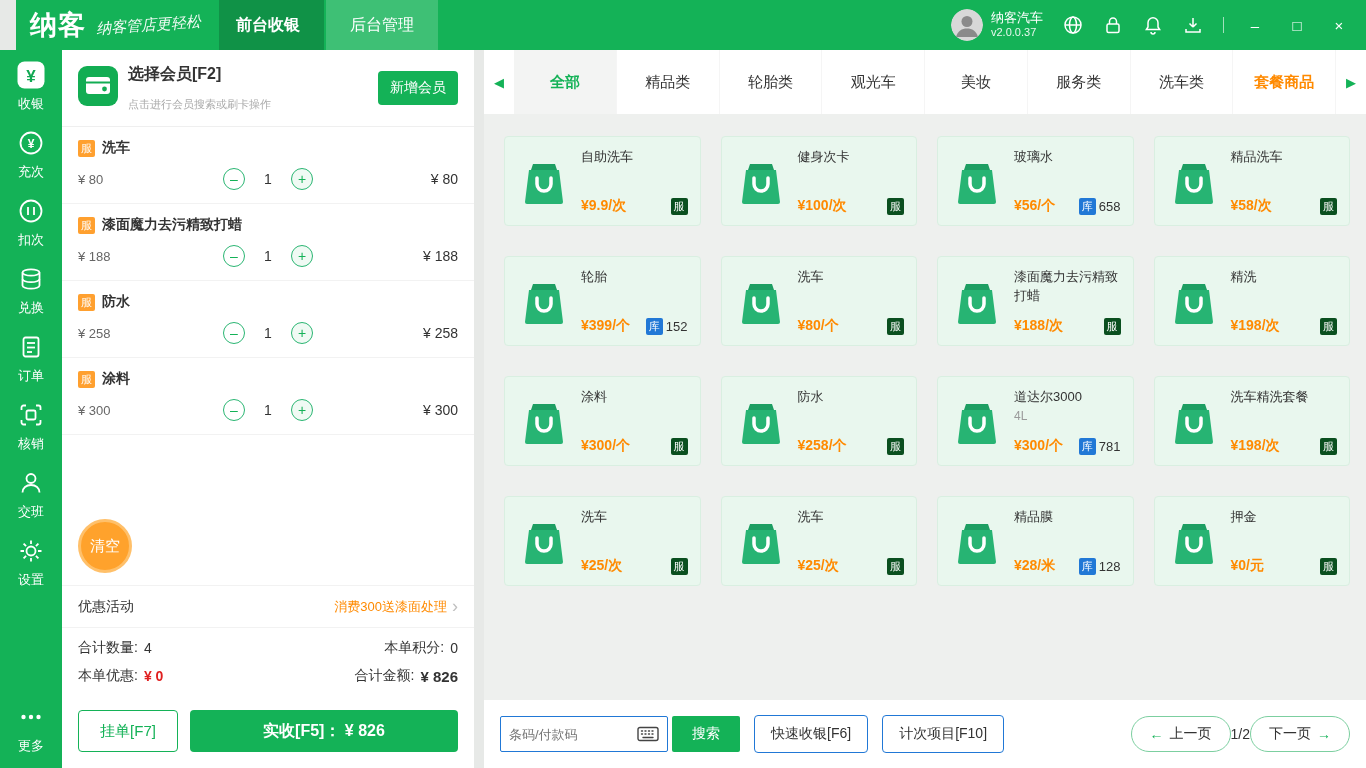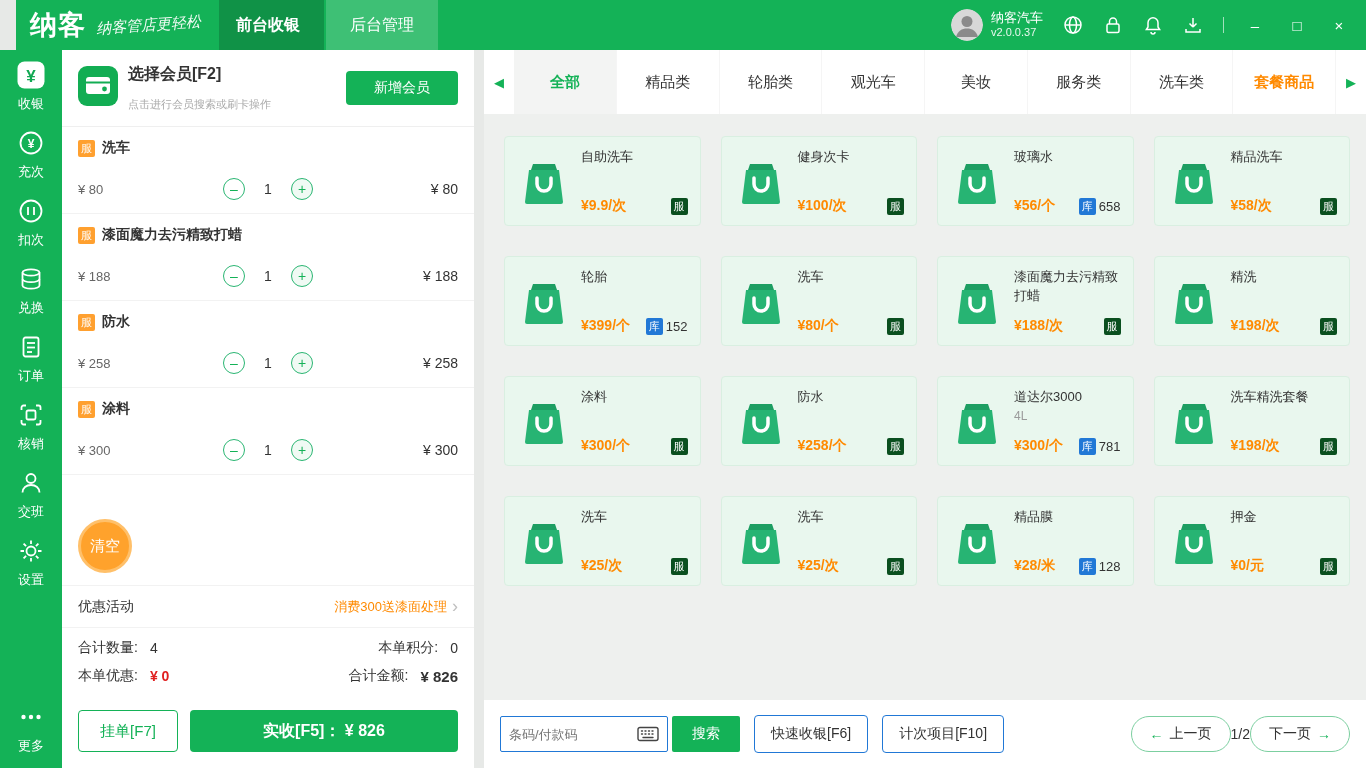--- a/index.html
+++ b/index.html
@@ -29,44 +29,44 @@
   .sb-item { height:68px; display:flex; flex-direction:column; align-items:center; justify-content:center; gap:5px; color:#fff; font-size:13px; cursor:pointer; flex:0 0 auto; }
   .sb-item.more { margin-top:auto; margin-bottom:6px; }
   .sb-icon { height:30px; display:flex; align-items:center; justify-content:center; }
 
   
   .cart { position:absolute; top:50px; left:62px; width:412px; bottom:0; background:#fff; display:flex; flex-direction:column; z-index:3; }
   .member { display:flex; align-items:center; gap:10px; padding:14px 16px; border-bottom:1px solid #efefef; cursor:pointer; flex:0 0 auto; }
   .member-texts { flex:1; }
   .member-title { font-size:16px; font-weight:bold; color:#333; }
   .member-sub { font-size:11px; color:#aaa; margin-top:12px; }
-  .add-member { background:#14b257; color:#fff; border:none; border-radius:4px; height:34px; padding:0 28px; font-size:14px; cursor:pointer; font-family:inherit; }
+  .add-member { background:#14b257; color:#fff; border:none; border-radius:4px; height:34px; padding:0 12px; font-size:14px; cursor:pointer; font-family:inherit; }
   .cart-middle { flex:1; display:flex; flex-direction:column; overflow:hidden; }
   .cart-item { padding:12px 16px 13px; border-bottom:1px solid #f2f2f2; }
   .ci-line1 { display:flex; align-items:center; gap:7px; }
   .cbadge { width:17px; height:17px; background:#ffa02f; color:#fff; font-size:11px; border-radius:2px; display:flex; align-items:center; justify-content:center; flex:0 0 auto; }
   .cname { font-size:14px; font-weight:bold; color:#333; }
-  .ci-line2 { display:flex; align-items:center; margin-top:21px;justify-content:space-between; }
+  .ci-line2 { display:flex; align-items:center; margin-top:11px;justify-content:space-between; }
   .cprice { flex:1; font-size:13px; color:#666; }
   .qty-btn { width:22px; height:22px; border-radius:50%; border:1px solid #2bb673; background:#fff; color:#14b257; font-size:14px; display:flex; align-items:center; justify-content:center; cursor:pointer; line-height:1; font-family:inherit; }
   .qty-btn.minus::before { content:"–"; }
   .qty-btn.plus::before { content:"+"; }
   .qty-btn.plus { background:#f0faf4; }
   .qty { width:46px; text-align:center; font-size:14px; color:#333; }
   .ctotal { flex:1; text-align:right; font-size:14px; color:#333; }
   .clear-wrap { margin-top:auto; padding:10px 16px 12px; }
   .clear-btn { width:54px; height:54px; border-radius:50%; background:#ffa22c; border:3px solid #ffc06a; color:#fff; font-size:15px; cursor:pointer; font-family:inherit; }
   .promo { display:flex; align-items:center; padding:0 16px; height:42px; border-top:1px solid #f2f2f2; cursor:pointer; flex:0 0 auto; }
   .promo-label { font-size:14px; color:#333; flex:1; }
   .promo-value { font-size:13px; color:#ff8a00; }
   .promo-chevron { color:#c0c0c0; font-size:18px; margin-left:5px; }
   .promo-chevron::before { content:"›"; }
   .summary { padding:6px 16px 10px; border-top:1px solid #f2f2f2; flex:0 0 auto; }
   .sum-row { display:flex; align-items:center; justify-content:space-between; padding:5px 0; font-size:14px; color:#333; }
-  .sum-group { display:flex; gap:12px; align-items:center; }
+  .sum-group { display:flex; gap:6px; align-items:center; }
   .red { color:#e02020; font-weight:bold; }
   .amount { font-weight:bold; font-size:15px; }
   .cart-actions { display:flex; gap:12px; padding:10px 16px 16px; flex:0 0 auto; }
   .hold-btn { width:100px; height:42px; background:#fff; border:1px solid #14b257; color:#14b257; font-size:15px; border-radius:4px; cursor:pointer; font-family:inherit; }
   .pay-btn { flex:1; height:42px; background:#14b257; border:none; color:#fff; font-size:16px; font-weight:bold; border-radius:4px; cursor:pointer; font-family:inherit; }
 
   
   .main { position:absolute; top:50px; left:484px; right:0; bottom:0; display:flex; flex-direction:column; }
   .cats { height:64px; background:#fff; display:flex; align-items:stretch; flex:0 0 auto; }
   .cat-arrow { width:30px; display:flex; align-items:center; justify-content:center; color:#14b257; cursor:pointer; font-size:13px; }

